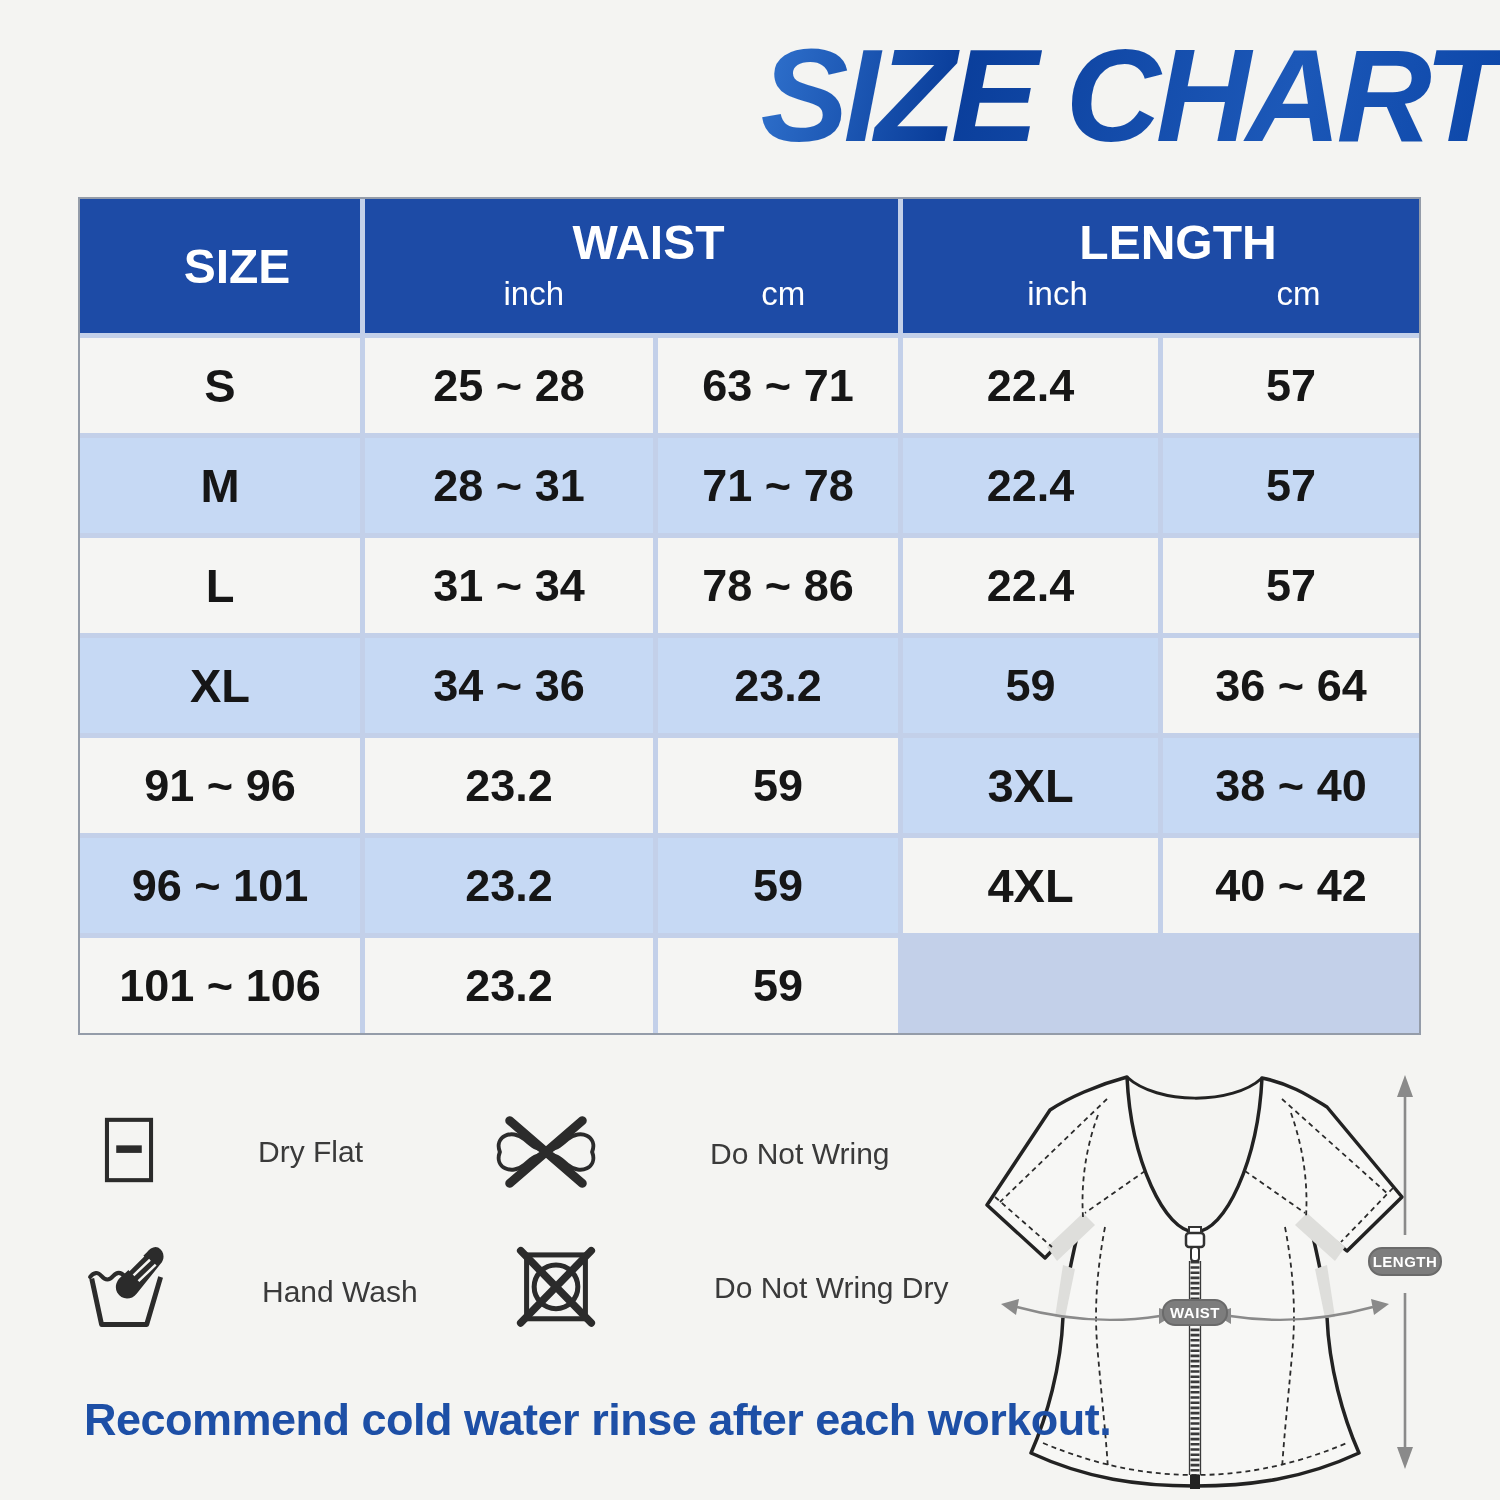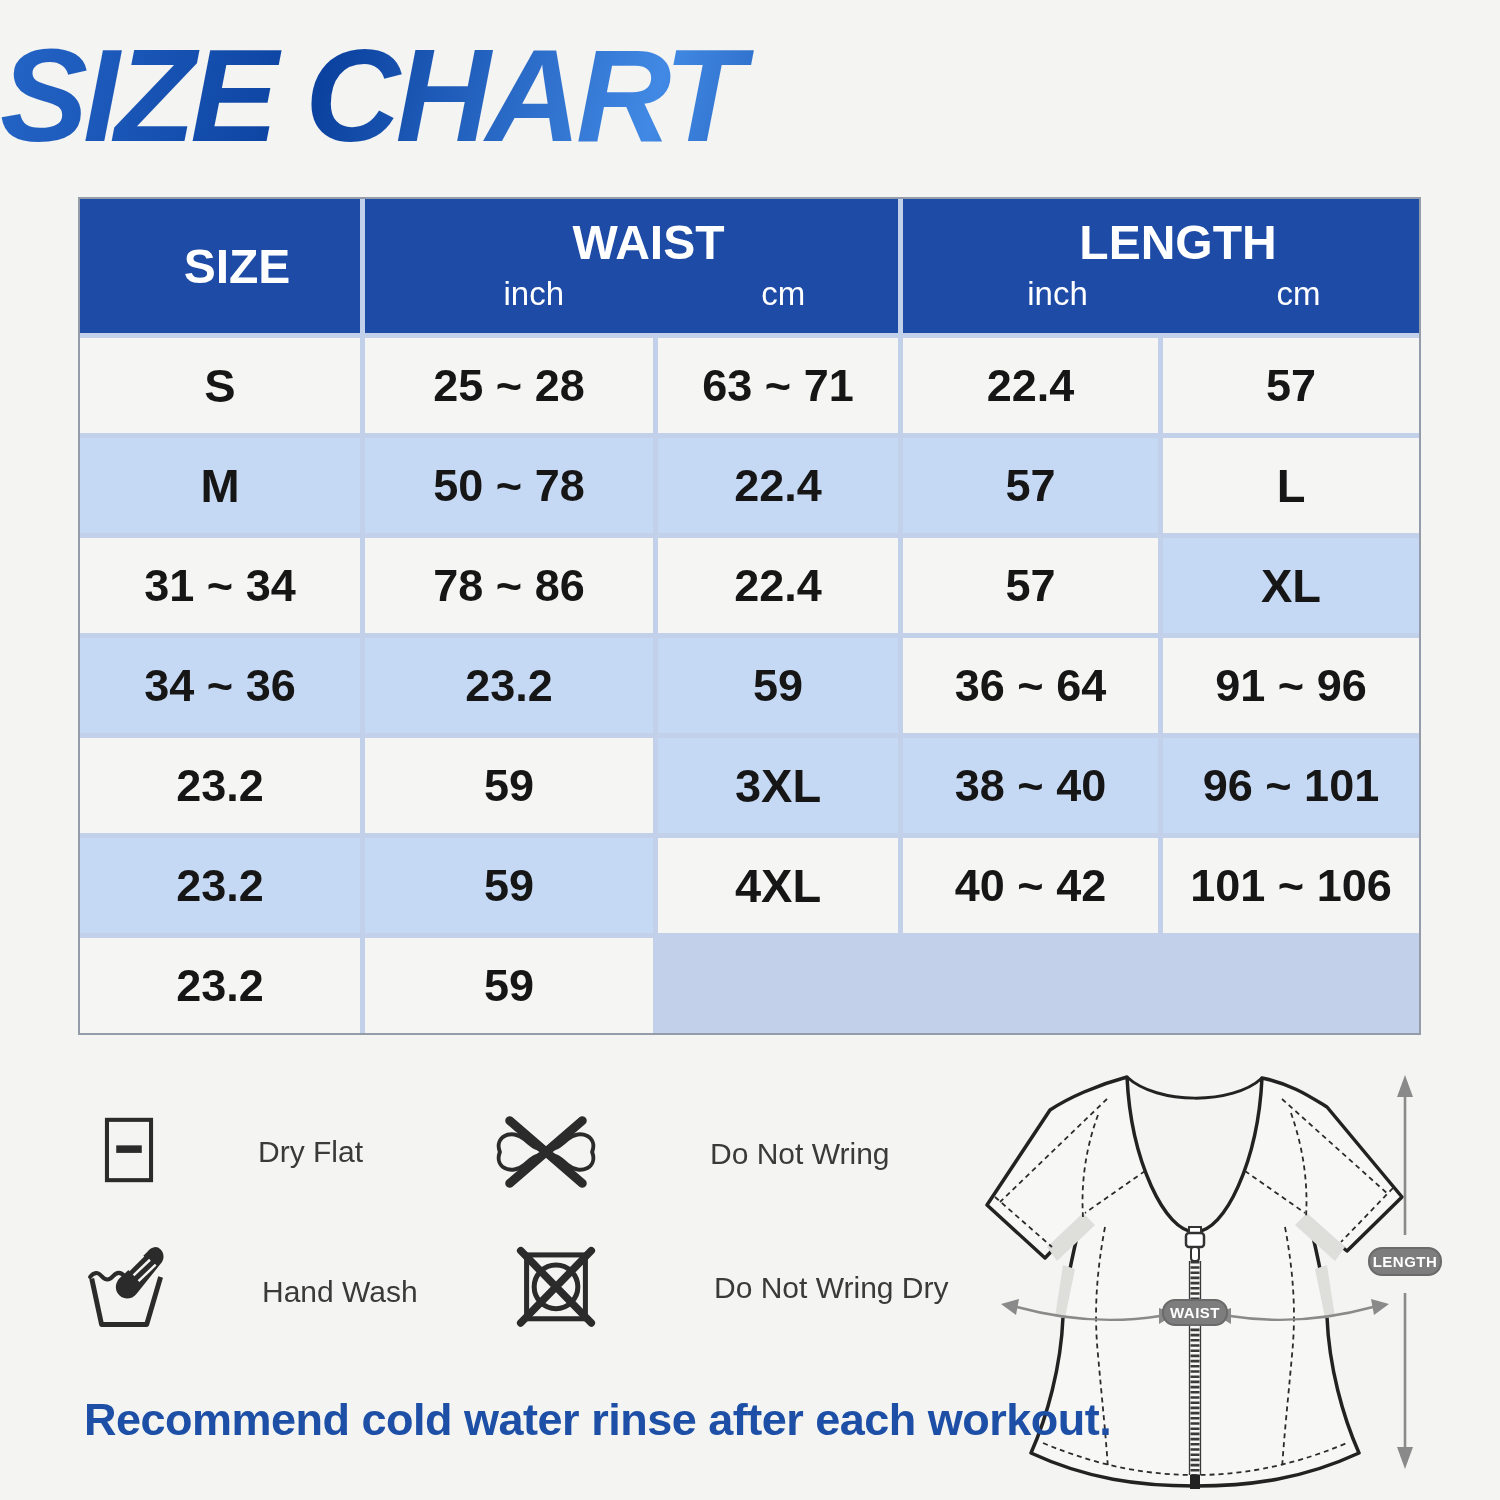--- a/index.html
+++ b/index.html
@@ -2,21 +2,21 @@
 <html><head>
 <meta charset="utf-8">
 <style>
   html,body{margin:0;padding:0;}
   body{font-family:"Liberation Sans", sans-serif;}
   .canvas{position:relative;width:1500px;height:1500px;background:#f4f4f2;overflow:hidden;}
 
   
   .page-title{
     position:absolute;left:0;top:20px;width:100%;
-    text-align:left;
+    text-align:right;
     font-size:132px;font-weight:bold;font-style:italic;
     letter-spacing:-5px;
     background:linear-gradient(105deg,#2566c8 0%,#0b419f 22%,#4189e4 44%,#0a3e9b 63%,#1c58b8 85%,#0c46a8 100%);
     -webkit-background-clip:text;background-clip:text;
     color:#0c46a8;-webkit-text-fill-color:transparent;
     white-space:nowrap;
   }
 
   
   .size-table{
@@ -95,21 +95,22 @@
       </div>
     </div>
 
     <div class="td td-size row-a">S</div>
     <div class="td row-a">25 ~ 28</div>
     <div class="td row-a">63 ~ 71</div>
     <div class="td row-a">22.4</div>
     <div class="td row-a">57</div>
 
     <div class="td td-size row-b">M</div>
-    <div class="td row-b">50 ~ 78</div>
+    <div class="td row-b">28 ~ 31</div>
+    <div class="td row-b">71 ~ 78</div>
     <div class="td row-b">22.4</div>
     <div class="td row-b">57</div>
 
     <div class="td td-size row-a">L</div>
     <div class="td row-a">31 ~ 34</div>
     <div class="td row-a">78 ~ 86</div>
     <div class="td row-a">22.4</div>
     <div class="td row-a">57</div>
 
     <div class="td td-size row-b">XL</div>

